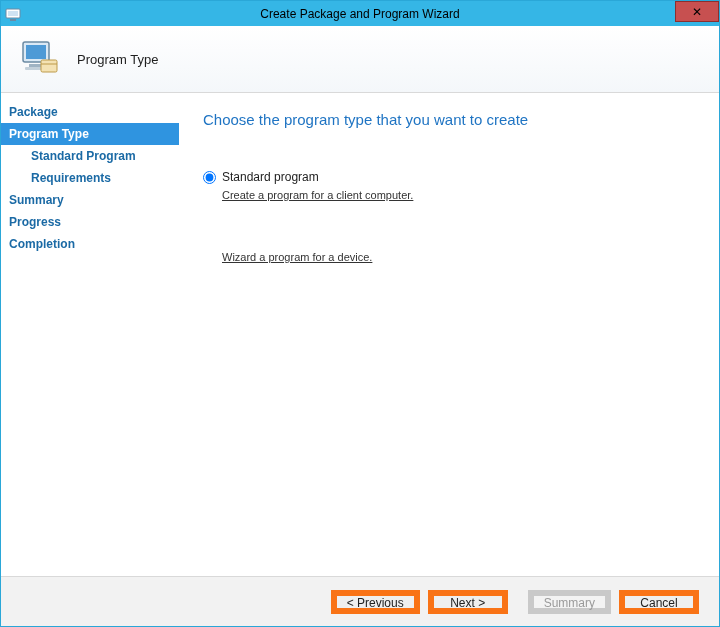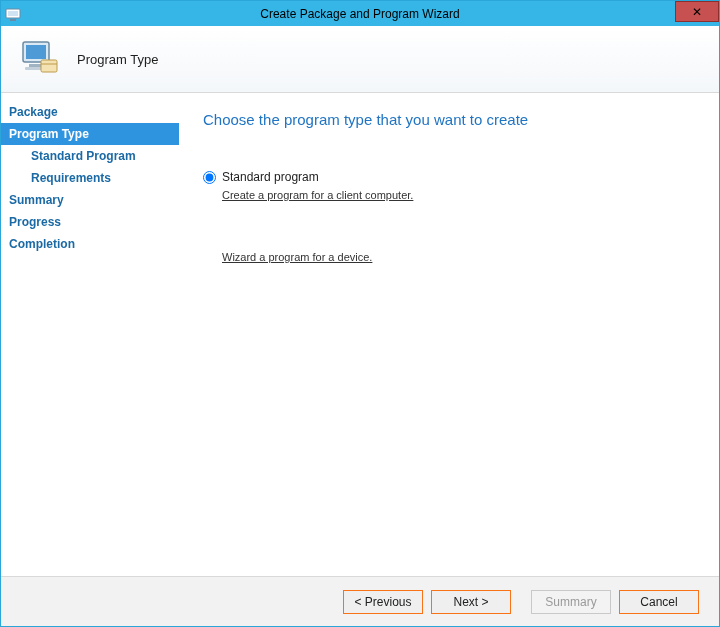--- a/index.html
+++ b/index.html
@@ -141,21 +141,21 @@
     justify-content: flex-end;
     padding-right: 20px;
     gap: 8px;
   }
   .footer button {
     min-width: 80px;
     height: 24px;
     font-family: inherit;
     font-size: 12px;
     background: #efefef;
-    border: 1px solid #f97316;
+    border: 6px solid #f97316;
     color: #222;
     padding: 0 10px;
   }
   .footer button:disabled {
     color: #9a9a9a;
     border-color: #c9c9c9;
     background: #f3f3f3;
   }
   .footer .gap-before { margin-left: 12px; }
 </style>

